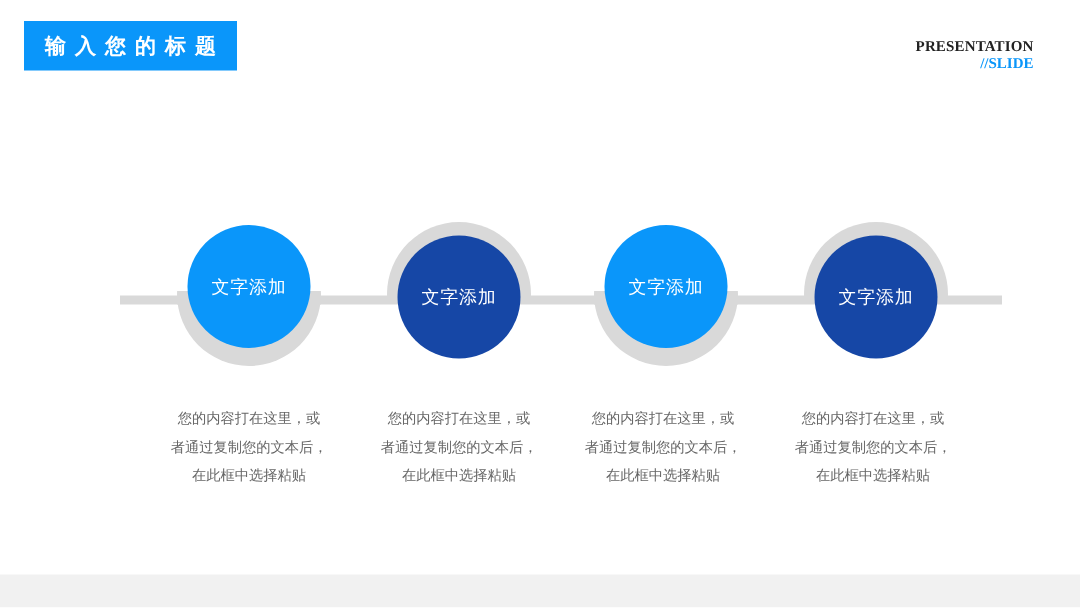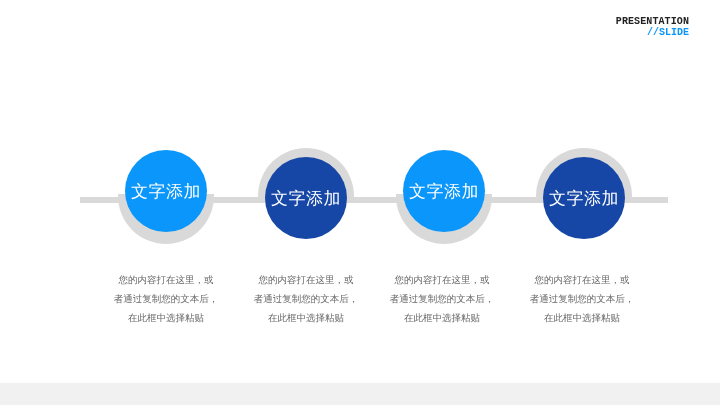--- a/index.html
+++ b/index.html
@@ -30,23 +30,23 @@
       letter-spacing: 6px;
       display: flex;
       align-items: center;
       justify-content: center;
       box-sizing: border-box;
       padding-left: 6px;
     }
     .brand {
       position: absolute;
       right: 31px;
-      top: 16px;
+      top: 26px;
       text-align: right;
-      font-family: Liberation Mono, monospace;
+      font-family: Liberation Serif, serif;
       font-weight: bold;
       line-height: 11px;
     }
     .brand .line1 {
       font-size: 10px;
       color: #222222;
       letter-spacing: 0.1px;
     }
     .brand .line2 {
       font-size: 10px;
@@ -94,21 +94,21 @@
     }
     .node .circle {
       position: absolute;
       width: 82px;
       height: 82px;
       border-radius: 50%;
       display: flex;
       align-items: center;
       justify-content: center;
       color: #ffffff;
-      font-size: 17px;
+      font-size: 12px;
       letter-spacing: 0.5px;
     }
     .node.bottom-arc .circle { left: 7px; top: 2px; }
     .node.top-arc .circle { left: 7px; top: 9px; }
     .circle.light { background: #0a96fa; }
     .circle.dark { background: #1647a6; }
     .desc {
       position: absolute;
       width: 140px;
       margin-left: -70px;
@@ -125,20 +125,23 @@
       width: 720px;
       height: 22px;
       background: #f1f1f1;
     }
   </style>
 </head>
 <body>
 
 <div class="slide">
 
+  <div class="title-box">
+    <span>输入您的标题</span>
+  </div>
 
   <div class="brand">
     <div class="line1">PRESENTATION</div>
     <div class="line2">//SLIDE</div>
   </div>
 
   <div class="timeline-line"></div>
 
   <div class="node bottom-arc" style="left:166px; top:196px;">
     <div class="ring"></div>

